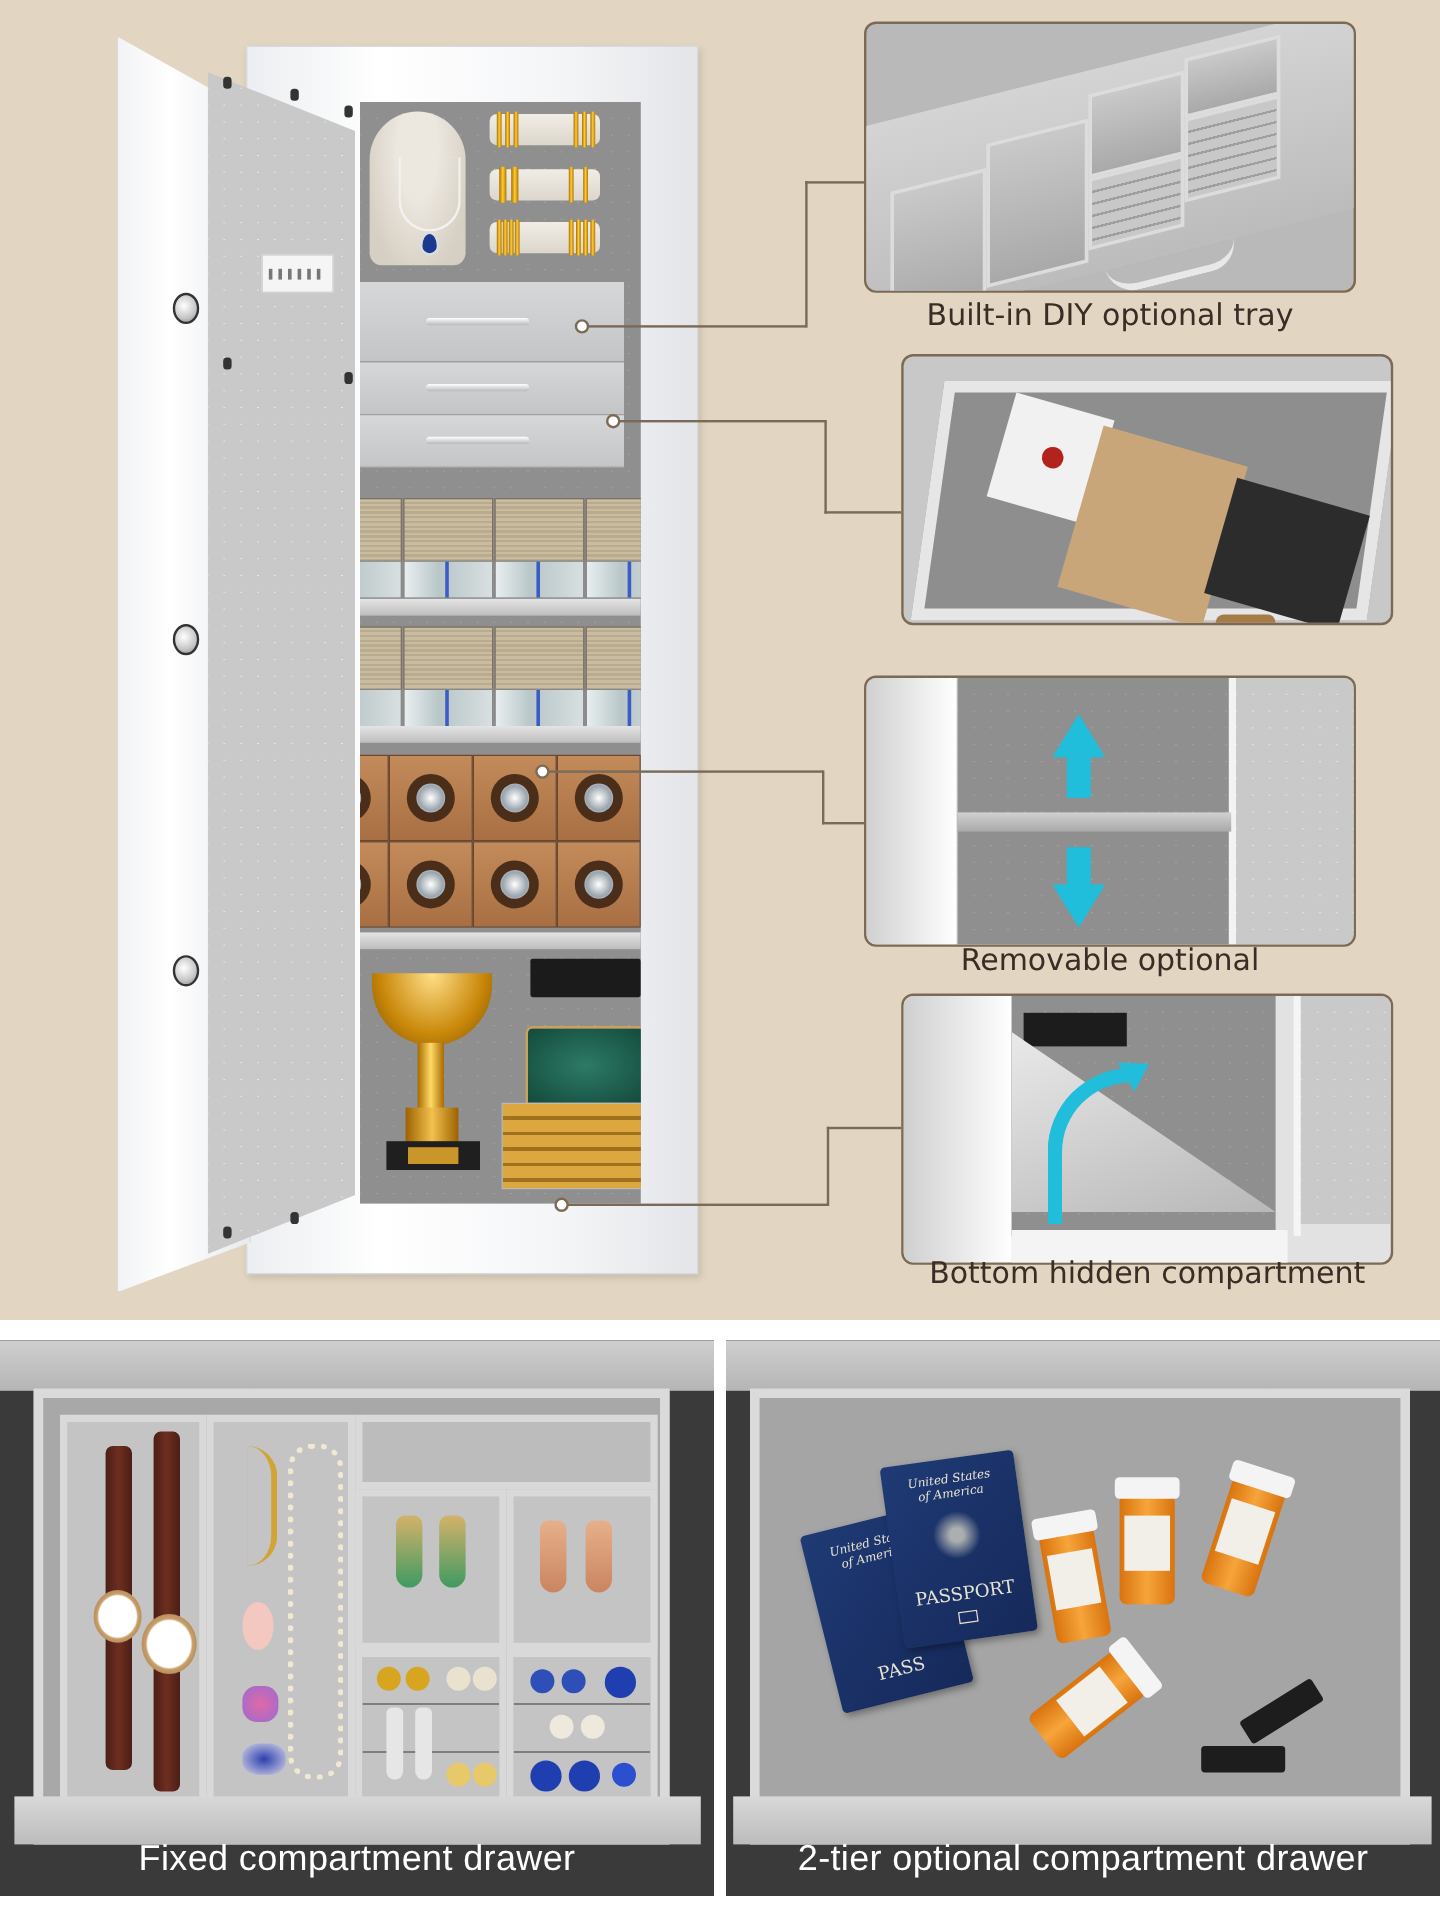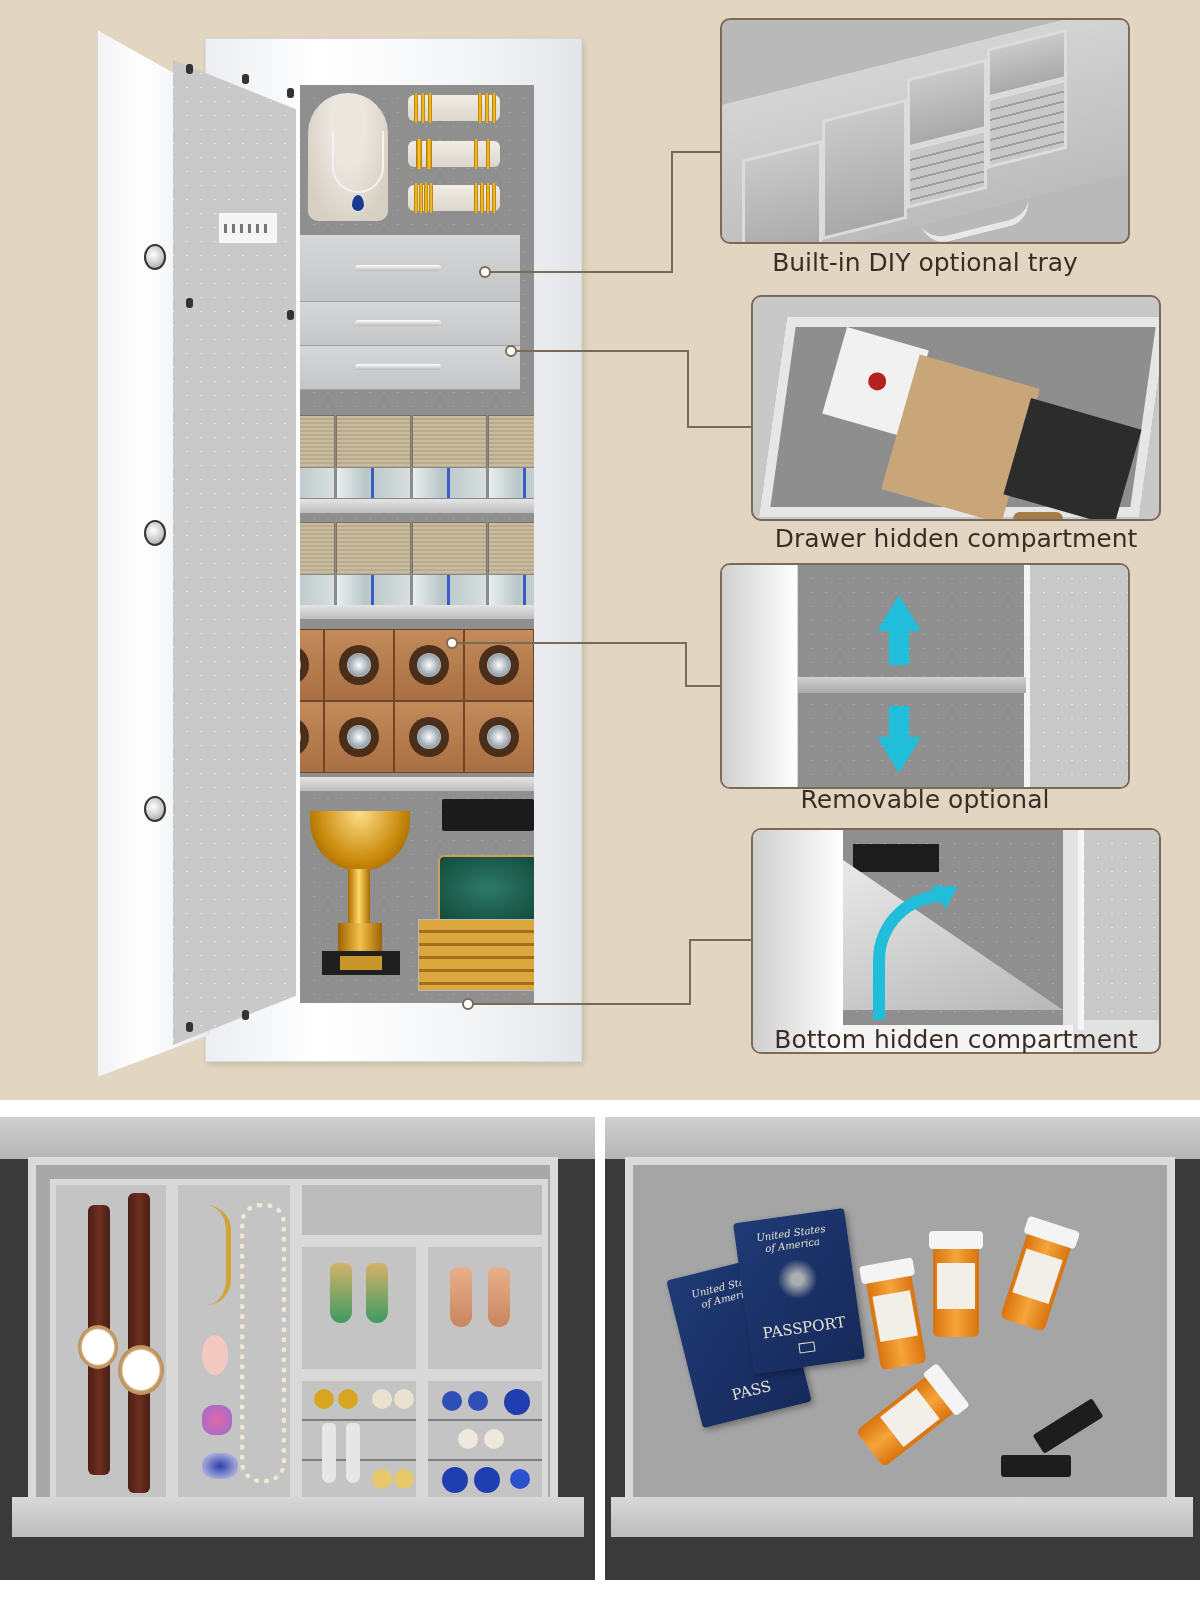--- a/index.html
+++ b/index.html
@@ -243,21 +243,20 @@
 
   <div class="inset" style="left:751px;top:295px;width:410px;height:226px;background:#c8c8c8;">
     <div style="position:absolute;left:20px;top:20px;width:380px;height:200px;background:#8e8e8e;transform:skewX(-8deg);border:10px solid #e6e6e6;box-sizing:border-box;"></div>
     <div style="position:absolute;left:80px;top:40px;width:85px;height:90px;background:#f1f1f1;transform:rotate(16deg);">
       <div style="position:absolute;left:35px;top:35px;width:18px;height:18px;border-radius:50%;background:#b3221c;"></div>
     </div>
     <div style="position:absolute;left:145px;top:72px;width:125px;height:140px;background:#c9a57a;transform:rotate(16deg);"></div>
     <div style="position:absolute;left:262px;top:115px;width:115px;height:100px;background:#2c2c2c;transform:rotate(16deg);"></div>
     <div style="position:absolute;left:260px;top:215px;width:50px;height:14px;background:#a57b47;border-radius:8px;"></div>
   </div>
-  <div class="caption" style="left:751px;top:524px;width:410px;">Drawer hidden compartment</div>
 
   <div class="inset" style="left:720px;top:563px;width:410px;height:226px;background:#d9d9d9;">
     <div style="position:absolute;left:0;top:0;width:75px;height:100%;background:linear-gradient(90deg,#d0d0d0,#ffffff);"></div>
     <div class="diamond" style="position:absolute;left:76px;top:0;width:228px;height:100%;"></div>
     <div style="position:absolute;left:302px;top:0;width:6px;height:100%;background:#f3f3f3;"></div>
     <div class="diamond-light" style="position:absolute;left:308px;top:0;width:100px;height:100%;"></div>
     <div style="position:absolute;left:76px;top:112px;width:228px;height:16px;background:linear-gradient(#d1d1d1,#a9a9a9);"></div>
     <div class="arrow-up" style="left:155px;top:30px;"></div>
     <div class="arrow-shaft" style="left:167px;top:66px;height:34px;"></div>
     <div class="arrow-shaft" style="left:167px;top:141px;height:32px;"></div>
@@ -269,21 +268,21 @@
     <div style="position:absolute;left:0;top:0;width:90px;height:100%;background:linear-gradient(90deg,#cfcfcf,#ffffff);"></div>
     <div class="diamond" style="position:absolute;left:90px;top:0;width:220px;height:200px;"></div>
     <div style="position:absolute;left:100px;top:14px;width:86px;height:28px;background:#1c1c1c;"></div>
     <div style="position:absolute;left:90px;top:30px;width:220px;height:150px;background:linear-gradient(160deg,#e9e9e9,#b8b8b8);clip-path:polygon(0 0,100% 100%,0 100%);"></div>
     <div style="position:absolute;left:120px;top:60px;width:70px;height:130px;border-left:12px solid #21bedb;border-top:12px solid #21bedb;border-radius:70px 0 0 0;box-sizing:border-box;"></div>
     <div style="position:absolute;left:184px;top:48px;width:0;height:0;border-top:14px solid transparent;border-bottom:14px solid transparent;border-left:22px solid #21bedb;transform:rotate(-30deg);"></div>
     <div style="position:absolute;left:90px;top:195px;width:230px;height:30px;background:#f4f4f4;"></div>
     <div style="position:absolute;left:325px;top:0;width:6px;height:200px;background:#f5f5f5;"></div>
     <div class="diamond-light" style="position:absolute;left:331px;top:0;width:80px;height:190px;"></div>
   </div>
-  <div class="caption" style="left:751px;top:1025px;width:410px;">Bottom hidden compartment</div>
+  <div class="caption" style="left:751px;top:1046px;width:410px;">Bottom hidden compartment</div>
 </div>
 
 <div class="bottom-panel" style="left:0;width:595px;">
   <div class="drawer-top"></div>
   <div class="drawer-box" style="left:28px;top:40px;width:530px;height:380px;">
     <div class="comp" style="left:14px;top:14px;width:122px;height:330px;">
       <div class="watch-strap" style="left:32px;top:20px;height:270px;"></div>
       <div class="watch-face" style="left:22px;top:140px;"></div>
       <div class="watch-strap" style="left:72px;top:8px;height:300px;"></div>
       <div class="watch-face" style="left:62px;top:160px;width:46px;height:50px;"></div>
@@ -319,20 +318,21 @@
       <div class="stud" style="left:40px;top:10px;background:#2f4fb8;"></div>
       <div class="stud" style="left:76px;top:8px;width:26px;height:26px;background:#1f3fb0;"></div>
       <div class="stud" style="left:30px;top:48px;background:#efe9dd;"></div>
       <div class="stud" style="left:56px;top:48px;background:#efe9dd;"></div>
       <div class="stud" style="left:14px;top:86px;width:26px;height:26px;background:#1f3fb0;"></div>
       <div class="stud" style="left:46px;top:86px;width:26px;height:26px;background:#1f3fb0;"></div>
       <div class="stud" style="left:82px;top:88px;background:#2a4fcf;"></div>
     </div>
   </div>
   <div class="drawer-lip" style="left:12px;top:380px;width:572px;"></div>
+  <div class="bottom-caption">Fixed compartment drawer</div>
 </div>
 
 <div class="bottom-panel" style="left:605px;width:595px;">
   <div class="drawer-top"></div>
   <div class="drawer-box" style="left:20px;top:40px;width:550px;height:380px;background:#a5a5a5;">
     <div class="passport" style="left:50px;top:100px;transform:rotate(-14deg);">
       <div class="pt" style="top:14px;font-size:10px;font-style:italic;">United States</div>
       <div class="pt" style="top:26px;font-size:10px;font-style:italic;">of America</div>
       <div class="pt" style="top:118px;font-size:15px;">PASS</div>
     </div>
@@ -344,13 +344,14 @@
       <div style="position:absolute;left:48px;top:128px;width:14px;height:8px;border:1px solid #e6e1cf;"></div>
     </div>
     <div class="pill" style="left:240px;top:110px;transform:rotate(-10deg);"></div>
     <div class="pill" style="left:300px;top:80px;"></div>
     <div class="pill" style="left:380px;top:70px;transform:rotate(18deg);"></div>
     <div class="pill" style="left:250px;top:210px;transform:rotate(52deg);"></div>
     <div class="usb" style="left:400px;top:250px;transform:rotate(-32deg);"></div>
     <div class="usb" style="left:368px;top:290px;"></div>
   </div>
   <div class="drawer-lip" style="left:6px;top:380px;width:582px;"></div>
+  <div class="bottom-caption">2-tier optional compartment drawer</div>
 </div>
 
 </body></html>

